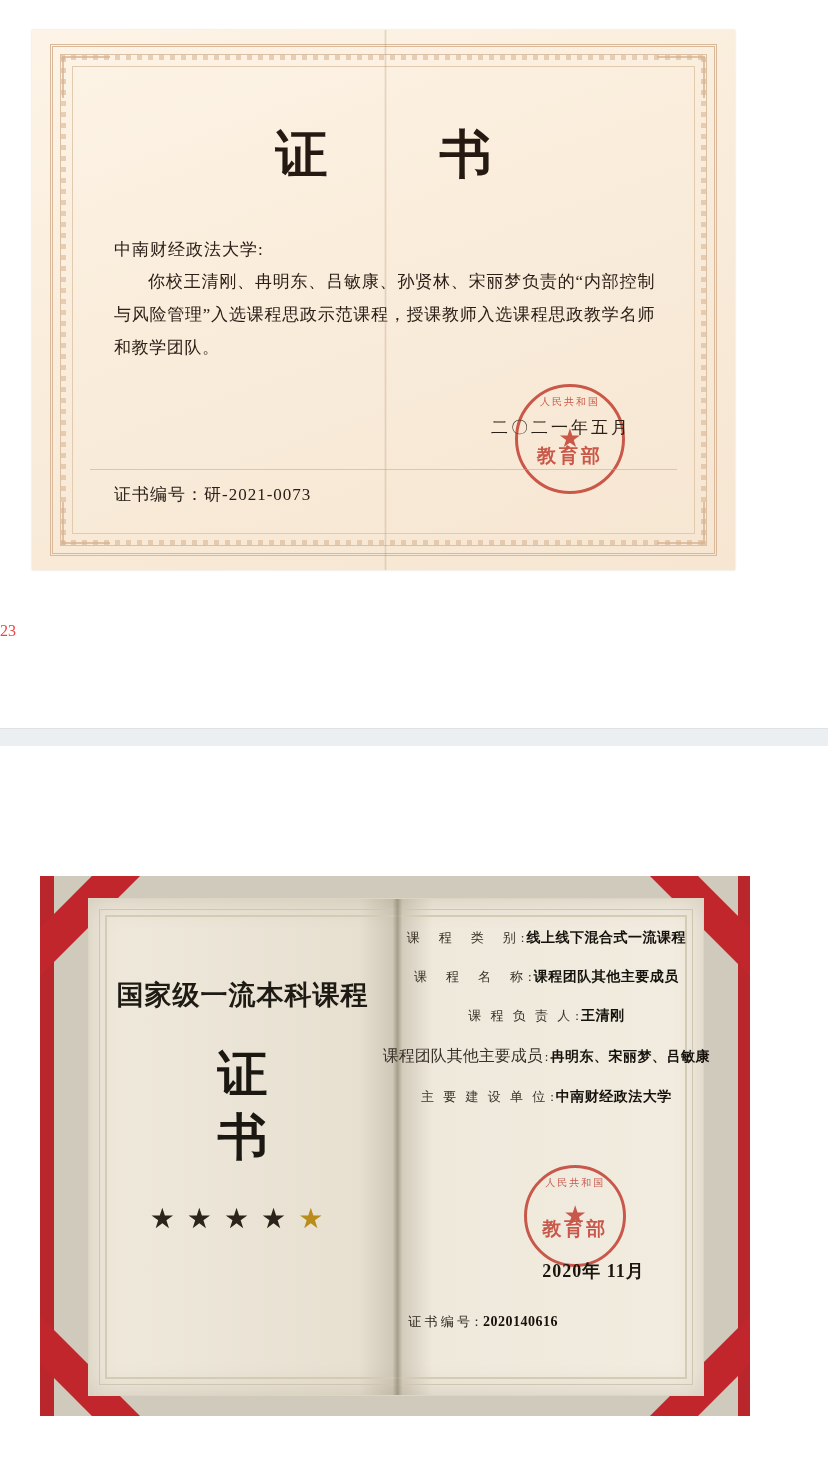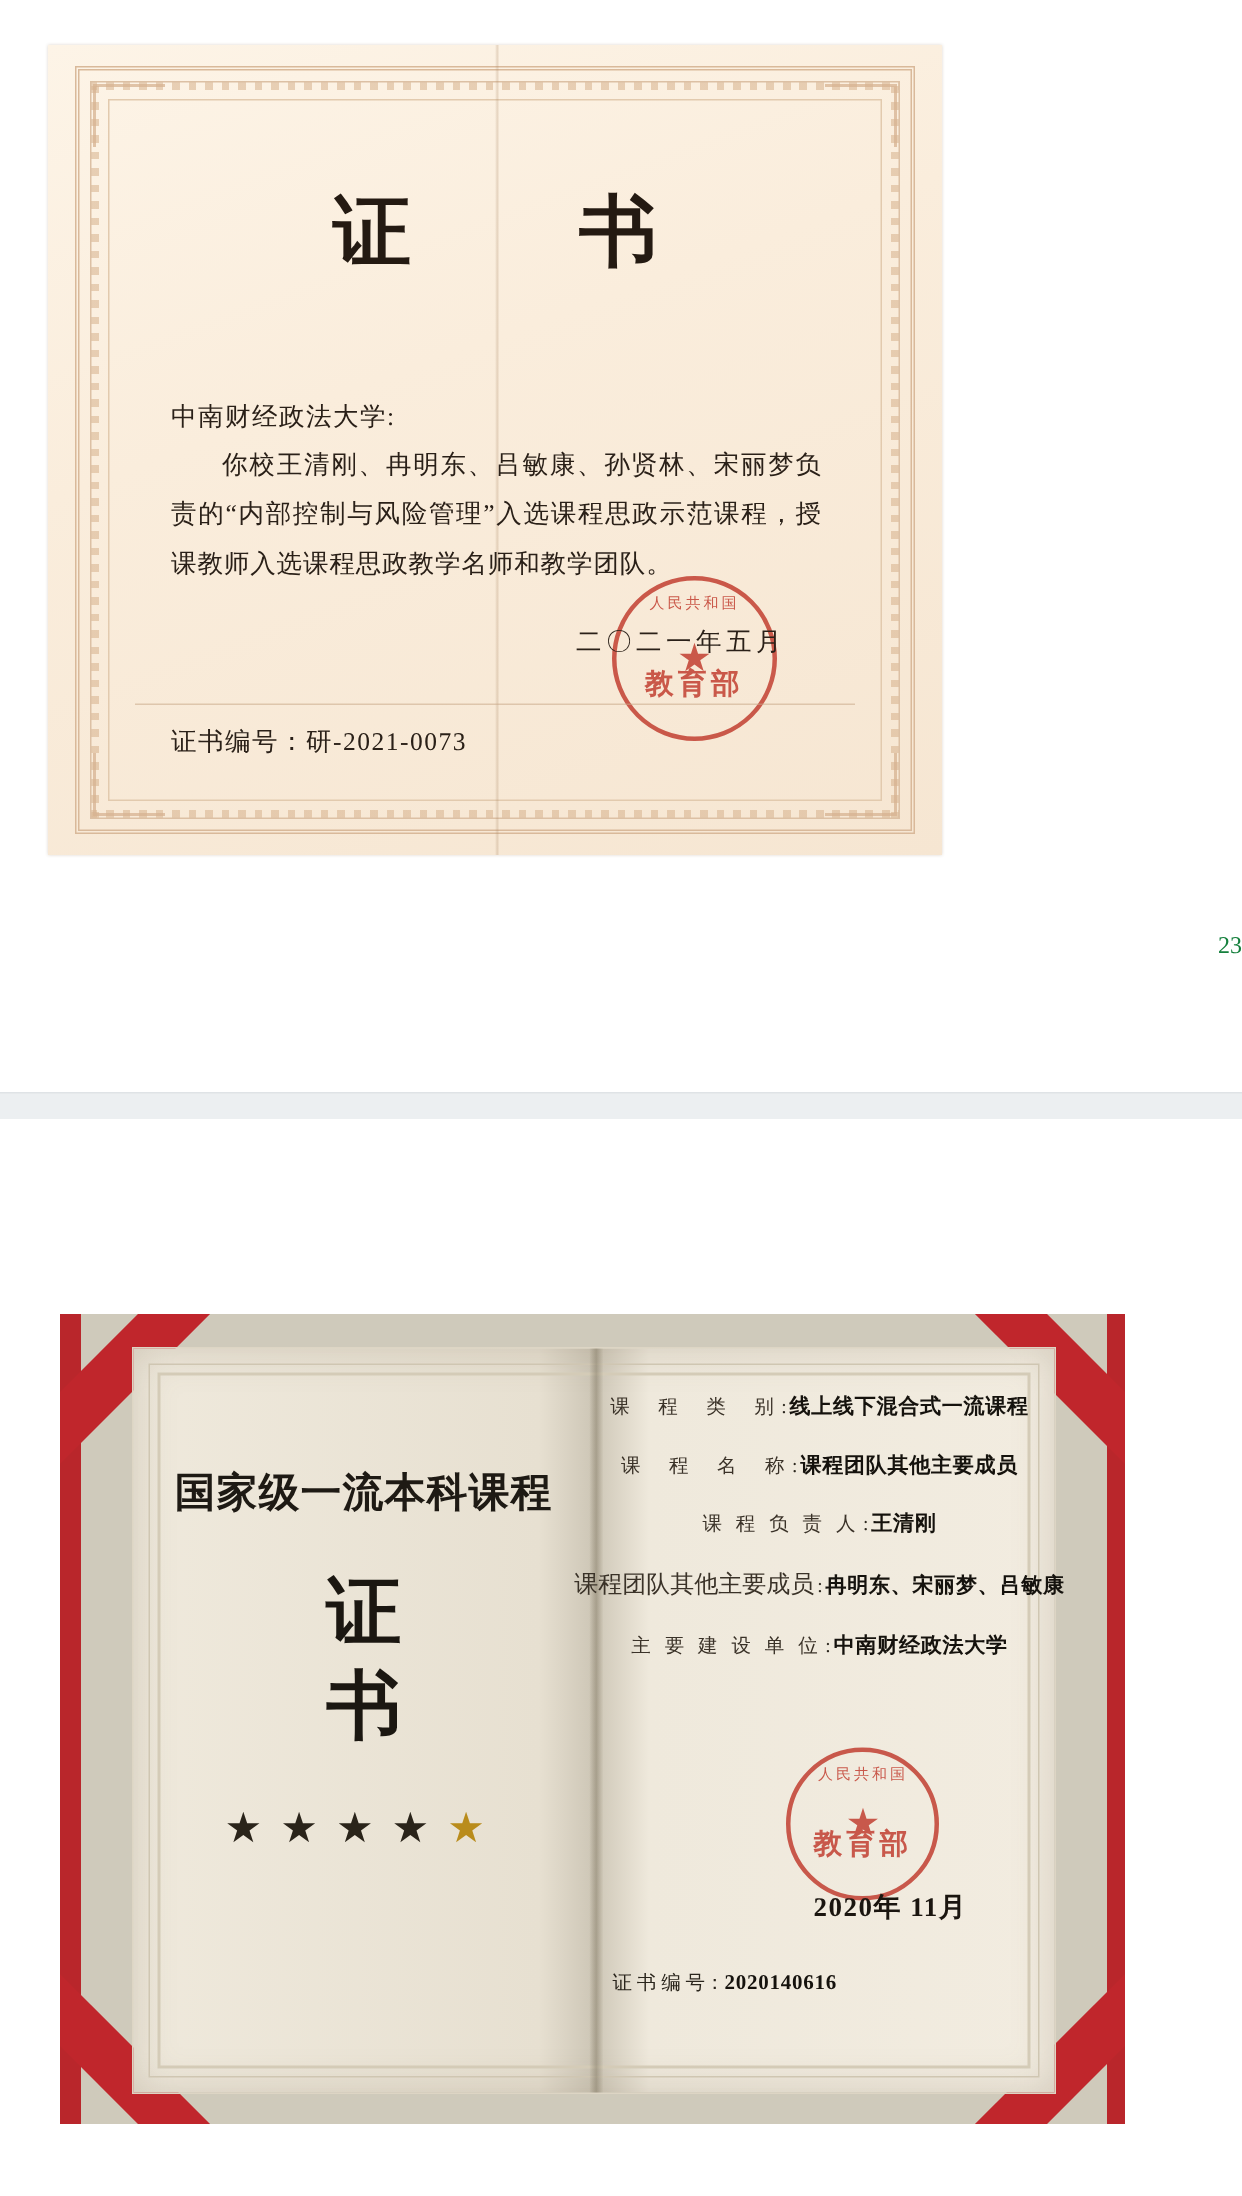--- a/index.html
+++ b/index.html
@@ -21,21 +21,21 @@
     width: 828px;
     height: 728px;
     background: #ffffff;
   }
 
   
   .cert1 {
     position: absolute;
     left: 32px;
     top: 30px;
-    width: 596px;
+    width: 703px;
     height: 540px;
     background: linear-gradient(160deg, #fdf4e7 0%, #faeddc 40%, #f6e6d2 100%);
     box-shadow: 0 0 2px rgba(120, 90, 60, 0.25);
     overflow: hidden;
   }
   
   .cert1-fold {
     position: absolute;
     left: 50%;
     top: 0;
@@ -89,21 +89,21 @@
     text-align: center;
     font-family: "DejaVu Serif", serif;
     font-weight: bold;
     font-size: 52px;
     letter-spacing: 30px;
     color: #241a12;
     margin-top: 36px;
     text-indent: 30px;
   }
   .cert1-salutation {
-    margin-top: 76px;
+    margin-top: 48px;
     margin-left: 24px;
     font-size: 17px;
     color: #2a2018;
     letter-spacing: 1px;
   }
   .cert1-body {
     margin-top: 4px;
     margin-left: 24px;
     margin-right: 22px;
     font-size: 17px;
@@ -174,23 +174,23 @@
     font-size: 19px;
     font-weight: bold;
     letter-spacing: 3px;
     color: #c0392b;
   }
 
   .page-number {
     position: absolute;
     left: 0; right: 0;
     top: 622px;
-    text-align: right;
+    text-align: left;
     font-size: 16px;
-    color: #15803d;
+    color: #ef4444;
     font-family: "Liberation Serif", serif;
   }
 
   
   .page-gap {
     position: absolute;
     top: 728px;
     left: 0;
     width: 828px;
     height: 18px;

